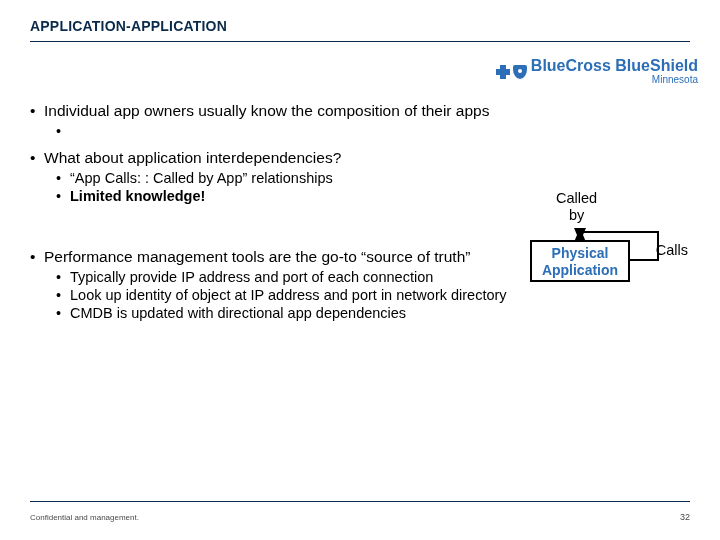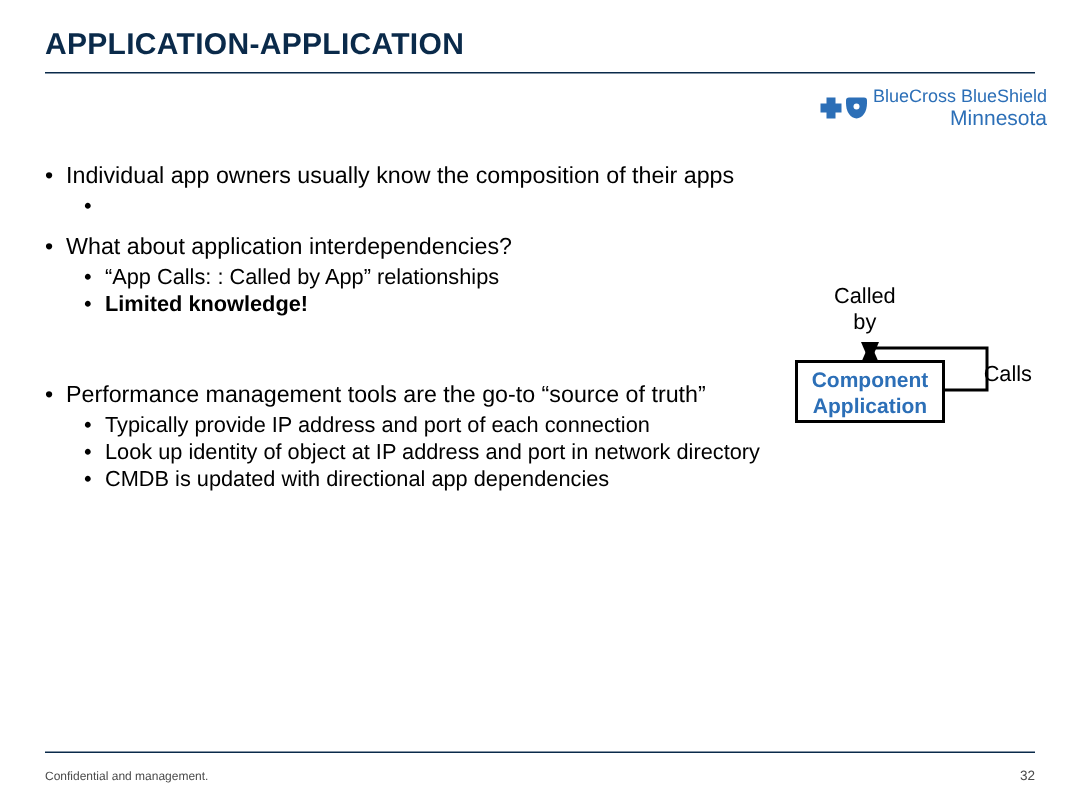--- a/index.html
+++ b/index.html
@@ -10,21 +10,21 @@
     background: #fff;
     position: relative;
     overflow: hidden;
   }
   .slide {
     padding: 18px 30px 0 30px;
     height: 100%;
     position: relative;
   }
   .title {
-    font-size: 20px;
+    font-size: 14px;
     font-weight: bold;
     color: #0a2a4a;
     line-height: 1.2;
     letter-spacing: 0.2px;
   }
   .rule {
     border: none;
     border-top: 1px solid #0a2a4a;
     margin-top: 6px;
     width: 100%;
@@ -62,22 +62,22 @@
     width: 14px; height: 14px;
     background: #2c6fb7;
     border-radius: 2px 2px 7px 7px / 2px 2px 10px 10px;
     position: relative;
   }
   .logo-shield .dot {
     position: absolute; left: 5px; top: 4px; width: 4px; height: 4px;
     background: #fff; border-radius: 50%;
   }
   .logo-text { display: flex; flex-direction: column; line-height: 1; }
-  .logo-text .main { font-size: 12px; color: #2c6fb7; font-weight: 400; }
-  .logo-text .sub  { font-size: 14px; color: #2c6fb7; text-align: right; margin-top: 1px; }
+  .logo-text .main { font-size: 16px; color: #2c6fb7; font-weight: 700; }
+  .logo-text .sub  { font-size: 10px; color: #2c6fb7; text-align: right; margin-top: 1px; }
 
   .content {
     margin-top: 60px;
     font-size: 15.5px;
     color: #000;
   }
   ul.lvl1 { list-style: none; }
   ul.lvl1 > li { margin-bottom: 10px; }
   ul.lvl1 > li > .b1 { display: flex; }
   .b1 .dot1 { flex: 0 0 14px; }
@@ -234,21 +234,21 @@
 
       <path d="M 152 70 L 180 70 L 180 42 L 102 42 L 102 50" fill="none" stroke="#000" stroke-width="2" marker-end="url(#ah)"></path>
 
       <path d="M 102 50 L 102 40" fill="none" stroke="#000" stroke-width="2" marker-end="url(#ah)"></path>
     </svg>
     <div class="called-by">
       <span>Called</span><br>
       <span>by</span>
     </div>
     <div class="box">
-      <span>Component</span><br>
+      <span>Physical</span><br>
       <span>Application</span>
     </div>
     <div class="calls-label">Calls</div>
   </div>
 
   <hr class="footer-rule">
   <div class="footer-text">Confidential and management.</div>
   <div class="page-num">32</div>
 </div>
 

